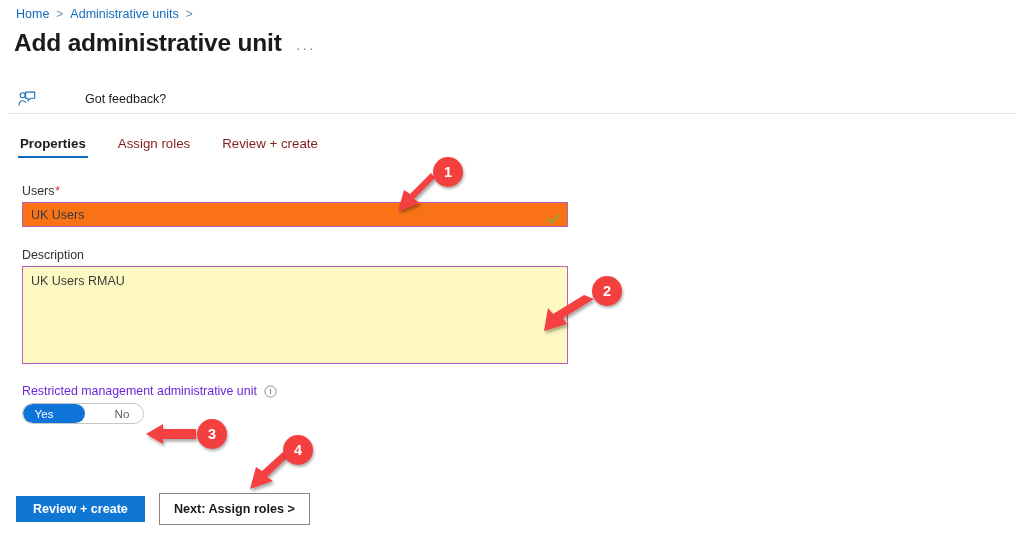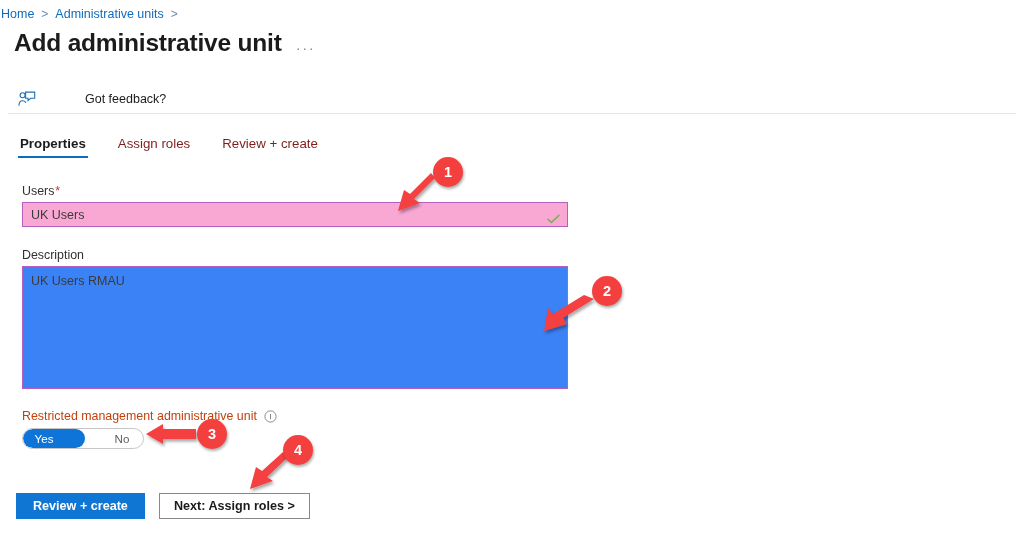--- a/index.html
+++ b/index.html
@@ -12,21 +12,21 @@
     width: 1024px; height: 534px;
     position: relative;
     font-family: "Liberation Sans", sans-serif;
     color: #1b1b1b;
     overflow: hidden;
   }
 
   
   .breadcrumb {
     position: absolute;
-    left: 1px; top: 6px;
+    left: 16px; top: 6px;
     display: flex; align-items: center;
     font-size: 12.5px;
     line-height: 16px;
   }
   .bc-link {
     color: #0f6cbd;
     cursor: pointer;
     white-space: nowrap;
   }
   .bc-sep {
@@ -125,62 +125,62 @@
     display: block;
   }
   .req-star {
     color: #d13438;
     margin-left: 1px;
   }
   .name-wrap {
     position: relative;
     width: 546px; height: 25px;
     border: 1.2px solid #b55fbf;
-    background: #f9a8d4;
+    background: #f97316;
     display: flex; align-items: center;
   }
   .name-input {
     border: 0; outline: 0;
     background: transparent;
     font-family: "Liberation Sans", sans-serif;
     font-size: 12.5px;
     color: #3b3a39;
     padding: 0 26px 0 8px;
     width: 100%; height: 100%;
   }
   .check-icon {
     position: absolute;
     right: 7px; top: 50%;
     transform: translateY(-50%);
     width: 13px; height: 10px;
   }
 
   .desc-label-wrap { margin-top: 21px; }
   .desc-box {
-    width: 546px; height: 123px;
+    width: 546px; height: 98px;
     border: 1.2px solid #b55fbf;
-    background: #3b82f6;
+    background: #fef9c3;
   }
   .desc-input {
     width: 100%; height: 100%;
     border: 0; outline: 0; resize: none;
     background: transparent;
     font-family: "Liberation Sans", sans-serif;
     font-size: 12.5px;
     color: #3b3a39;
     padding: 6px 8px;
     line-height: 16px;
   }
 
   
   .toggle-section { margin-top: 20px; }
   .toggle-label-row {
     display: flex; align-items: center;
     font-size: 12.4px;
-    color: #c2410c;
+    color: #6d28d9;
     margin-bottom: 5px;
   }
   .info-icon {
     margin-left: 7px;
     width: 13px; height: 13px;
     display: block;
     cursor: pointer;
   }
   .toggle {
     width: 122px; height: 21px;
@@ -233,21 +233,21 @@
     padding: 0 16px;
     cursor: pointer;
   }
   .btn-default {
     background: #ffffff;
     color: #1b1b1b;
     border: 1px solid #8a8886;
     font-family: "Liberation Sans", sans-serif;
     font-size: 12.6px;
     font-weight: 700;
-    height: 26px;
+    height: 32px;
     padding: 0 14px;
     margin-left: 14px;
     cursor: pointer;
   }
 
   
   .anno-layer {
     position: absolute;
     left: 0; top: 0;
     width: 1024px; height: 534px;

